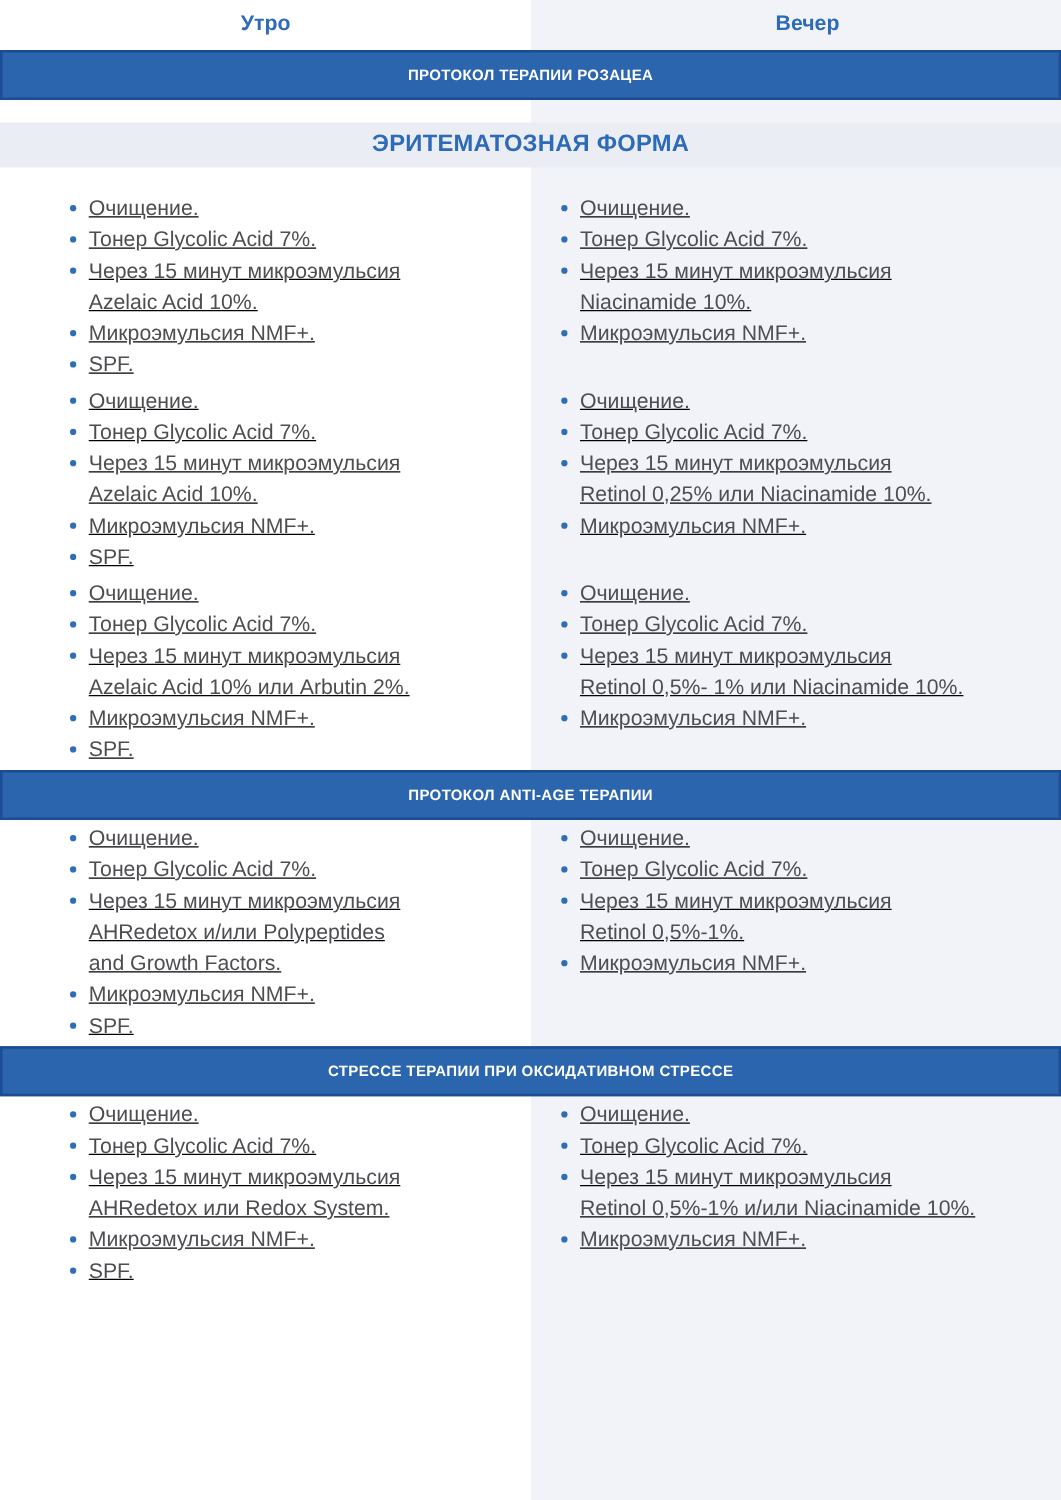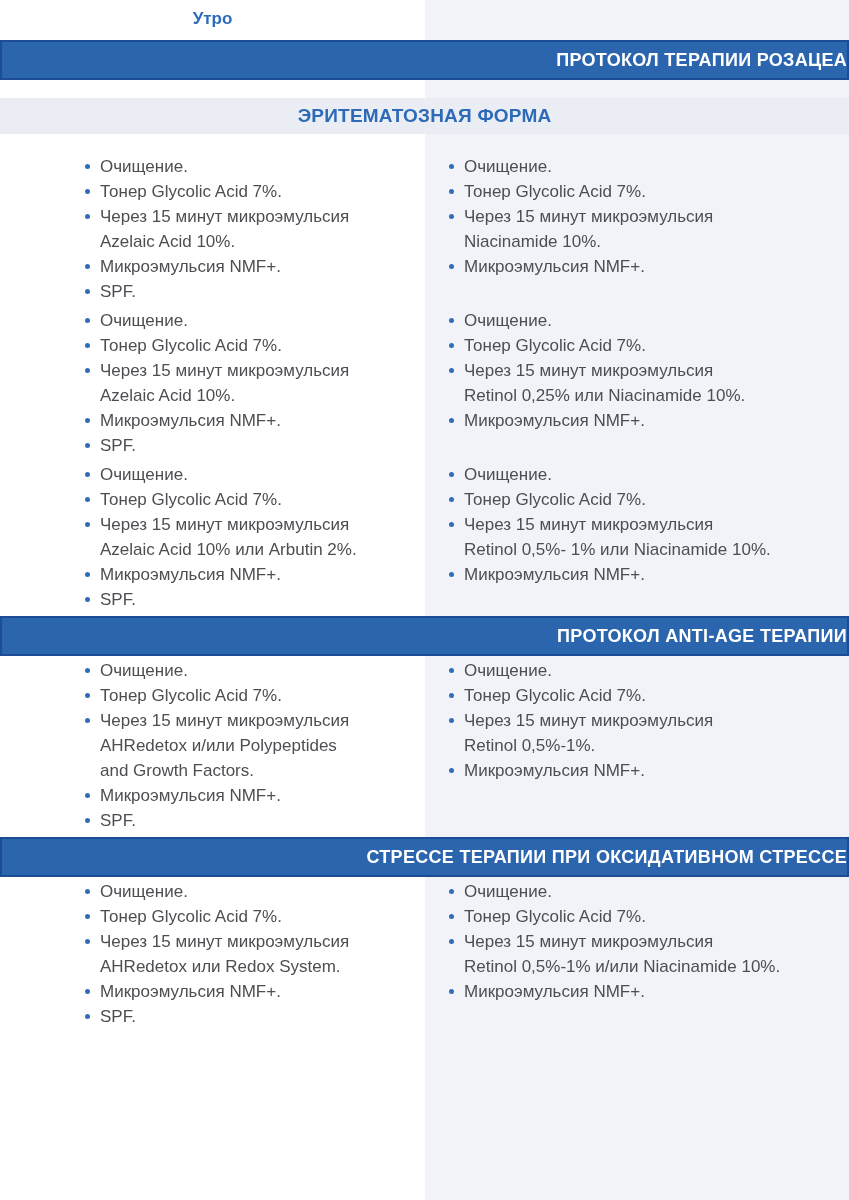--- a/index.html
+++ b/index.html
@@ -28,52 +28,53 @@
     display:flex;align-items:center;justify-content:center;
     font-size:17px;font-weight:bold;color:var(--accent-text);
   }
   .col-head.morning{width:425px;flex:none;}
   .col-head.evening{flex:1;}
   .blocks{flex:1;display:flex;flex-direction:column;min-height:0;}
   .banner{
     flex:none;height:40px;margin-top:2px;
     background:var(--banner-bg);
     border:2px solid var(--banner-border);
-    color:#ffffff;font-size:18px;font-weight:bold;letter-spacing:.3px;
-    display:flex;align-items:center;justify-content:flex-end;
+    color:#ffffff;font-size:12px;font-weight:bold;letter-spacing:.3px;
+    display:flex;align-items:center;justify-content:center;
     text-align:center;
   }
   .subheader{
     flex:none;height:36px;margin:18px 0;
     background:var(--band-bg);
     color:var(--accent-text);font-size:19px;font-weight:bold;letter-spacing:.2px;
     display:flex;align-items:center;justify-content:center;
     text-align:center;
   }
   .content{flex:none;display:flex;padding:2px 0;}
   .blocks > .content:last-child{flex:1;}
-  ul.steps{list-style:none;margin:0;padding:0 10px 0 85px;}
+  ul.steps{list-style:none;margin:0;padding:0 10px 0 56px;text-decoration:underline;}
   ul.steps.morning{width:425px;flex:none;}
   ul.steps.evening{flex:1;padding-left:24px;}
   .step{display:flex;align-items:flex-start;}
   .dot{
     flex:none;width:5px;height:5px;border-radius:50%;
     background:var(--bullet);margin:10px 10px 0 0;
   }
   .step-text{
     white-space:pre-line;
     font-size:17px;line-height:25px;color:var(--body-text);
   }
 </style>
 </head>
 <body>
 
 <div class="page">
   <div class="page-header">
     <div class="col-head morning">Утро</div>
+    <div class="col-head evening">Вечер</div>
   </div>
   <div class="blocks">
       <div class="banner">
     <span>ПРОТОКОЛ ТЕРАПИИ РОЗАЦЕА</span>
   </div>
       <div class="subheader">
     <span>ЭРИТЕМАТОЗНАЯ ФОРМА</span>
   </div>
       <div class="content">
     <ul class="steps morning">

